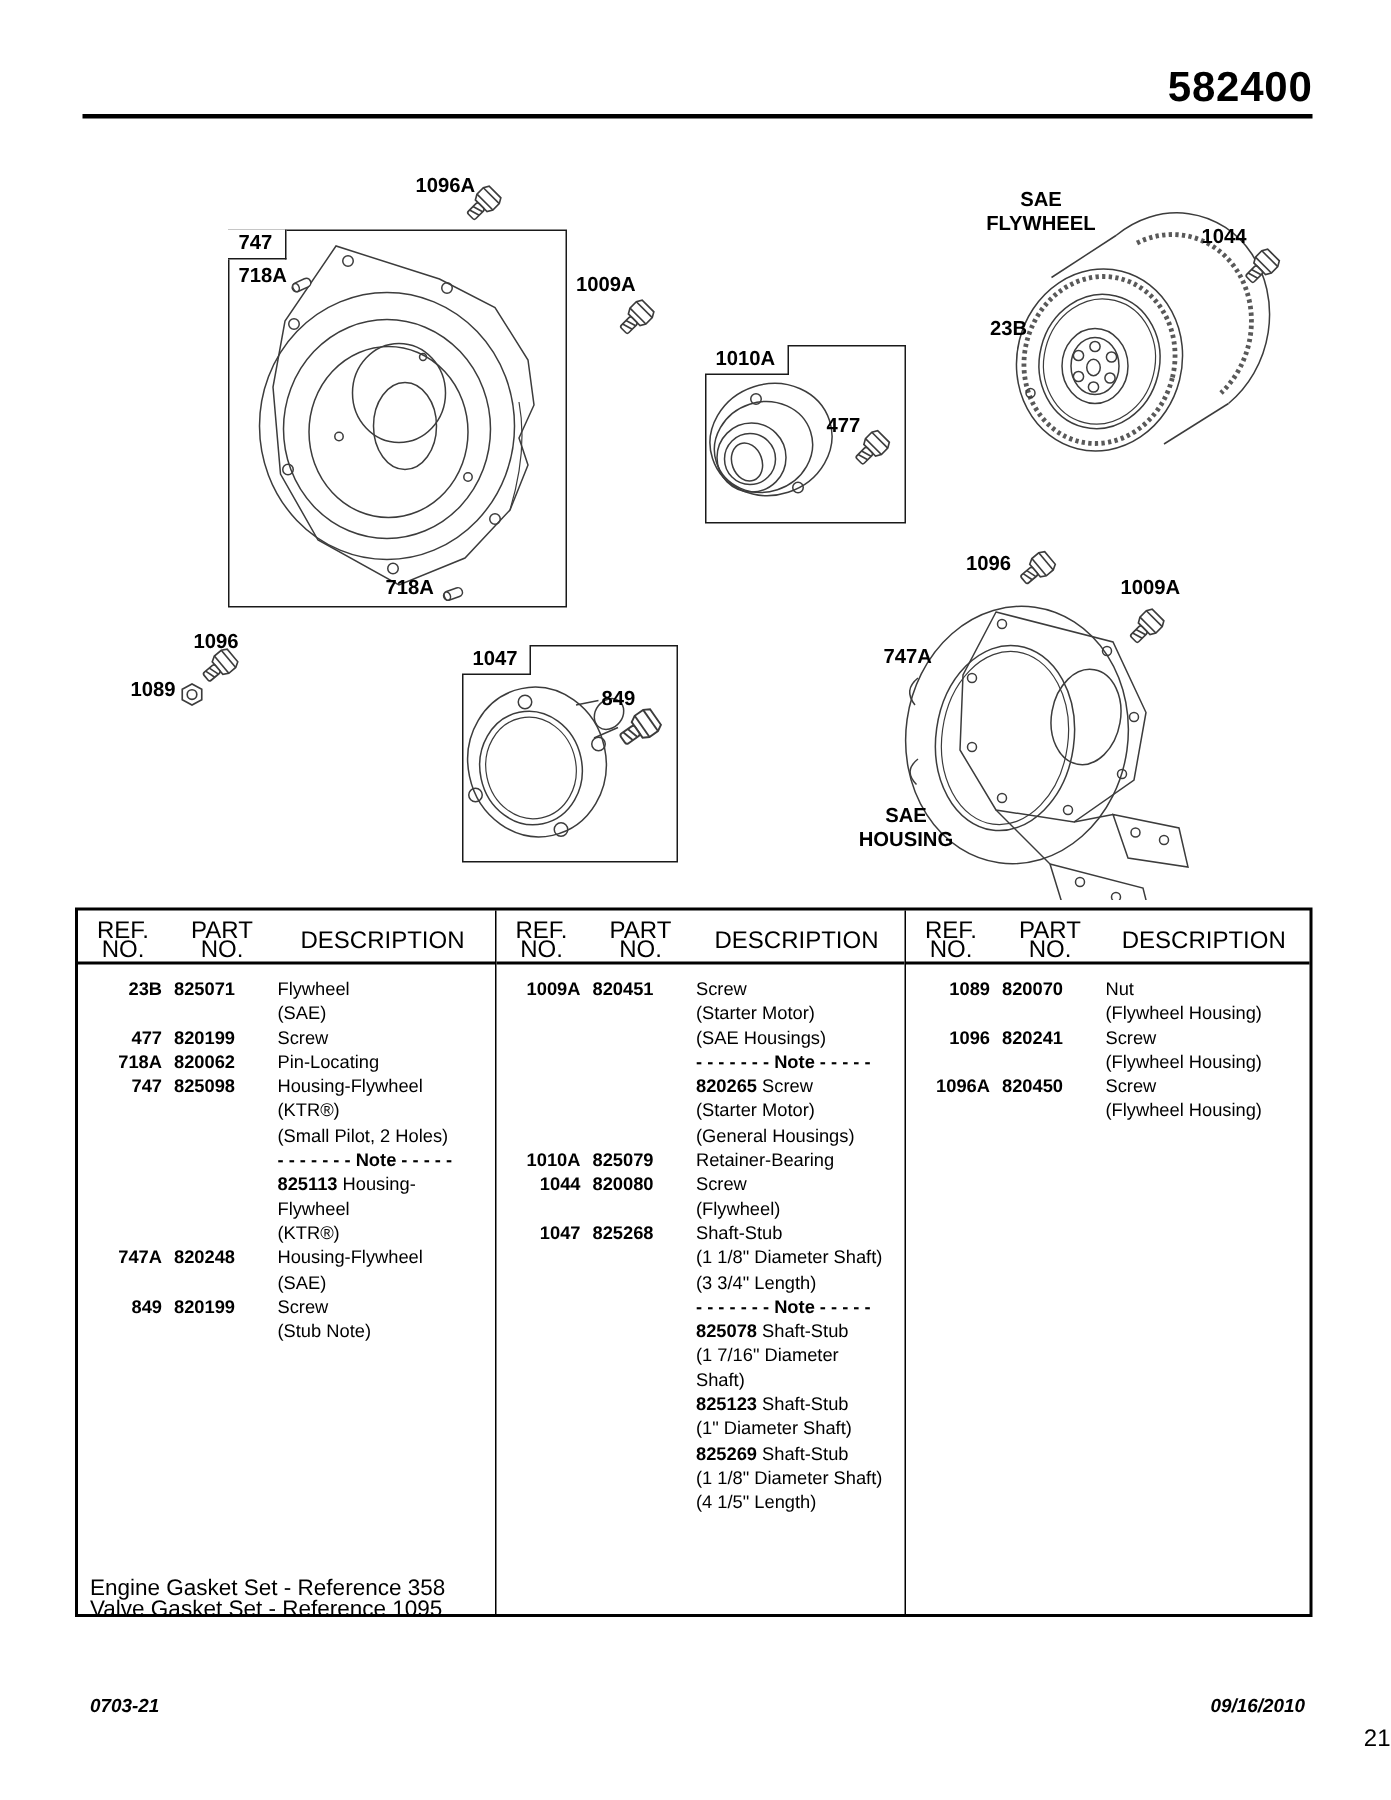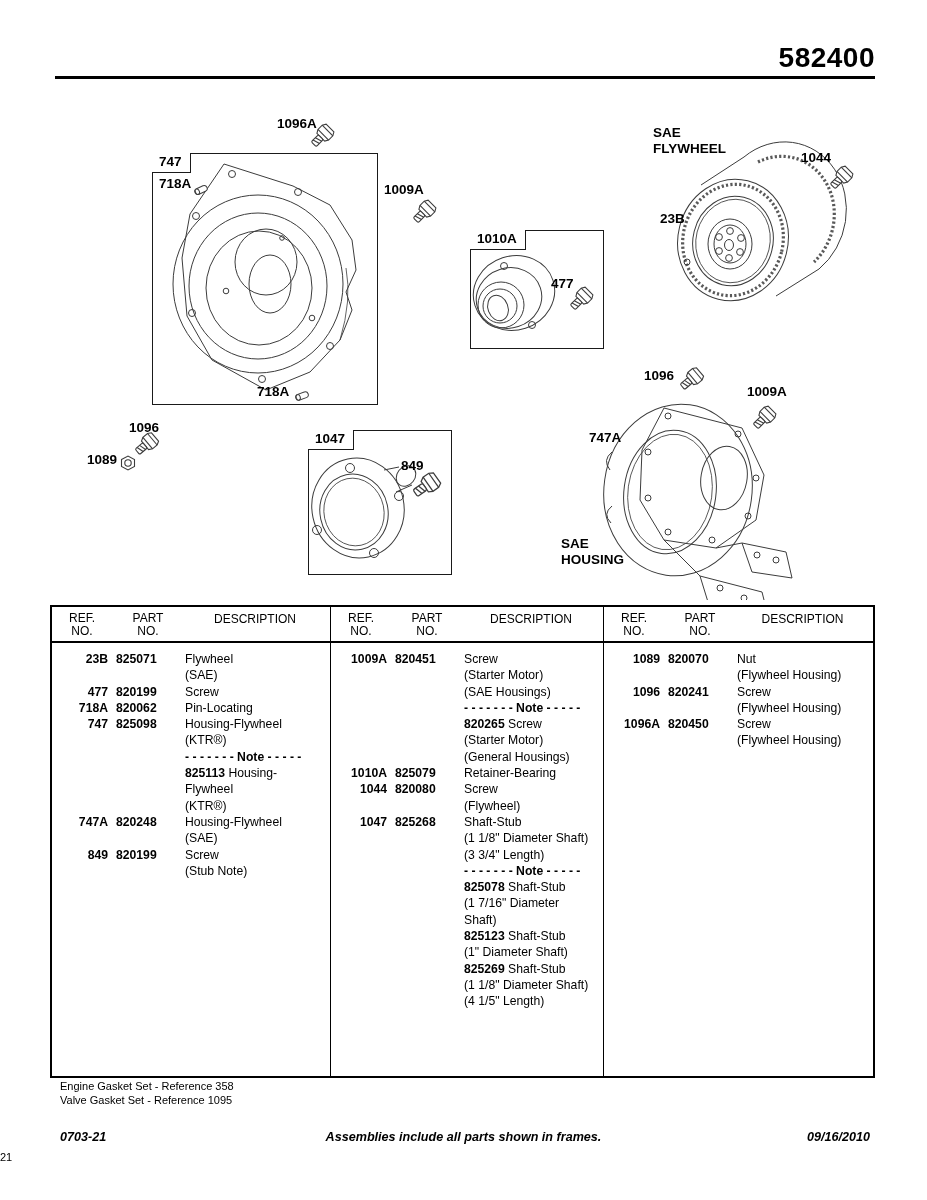--- a/index.html
+++ b/index.html
@@ -14,60 +14,60 @@
     font-size:28px;font-weight:bold;letter-spacing:.5px;
   }
   .rule{
     position:absolute;left:55px;top:76px;width:820px;height:3px;background:#000;
   }
   .diagram-svg{position:absolute;left:0;top:0;width:927px;height:600px;}
   .callout{
     position:absolute;font-weight:bold;font-size:13.5px;line-height:16px;
     white-space:nowrap;
   }
-  .callout.center{white-space:normal;}
+  .callout.center{text-align:center;white-space:normal;}
   .frame{position:absolute;border:1px solid #1a1a1a;}
   .frame-label{
     position:absolute;top:-1px;left:-1px;background:#fff;
     border-right:1px solid #1a1a1a;border-bottom:1px solid #1a1a1a;
     padding:1px 8px 2px 7px;font-weight:bold;font-size:13.5px;line-height:16px;
   }
   
   .ptable{
     position:absolute;left:50px;top:605px;width:825px;height:473px;
     border:2px solid #000;box-sizing:border-box;
     display:grid;grid-template-columns:278px 273px 1fr;
   }
   .tcol{border-left:1.5px solid #000;min-width:0;}
   .tcol:first-child{border-left:none;}
   .thead{
-    display:flex;align-items:flex-start;height:36px;box-sizing:border-box;
+    display:flex;align-items:center;height:36px;box-sizing:border-box;
     border-bottom:2px solid #000;padding-top:5px;
-    font-size:12px;line-height:13px;
+    font-size:16px;line-height:13px;
   }
   .th-ref{width:60px;text-align:center;flex:none;}
   .th-part{width:64px;margin-left:4px;text-align:center;flex:none;}
   .th-desc{flex:1;text-align:center;margin-top:1px;}
   .rows{padding-top:8px;}
   .prow{display:flex;font-size:12.2px;line-height:16.3px;}
   .ref{width:56px;flex:none;text-align:right;font-weight:bold;}
   .part{width:58px;flex:none;margin-left:8px;text-align:left;font-weight:bold;}
   .desc{flex:1;margin-left:11px;min-width:0;}
   .desc b{font-weight:bold;}
   .gasket-notes{
-    position:absolute;left:60px;top:1080px;font-size:11px;line-height:13.5px;
+    position:absolute;left:60px;top:1052px;font-size:15px;line-height:13.5px;
   }
   .footer-row{position:absolute;left:0;top:1130px;width:927px;height:18px;
     font-size:12.6px;font-weight:bold;font-style:italic;}
   .footer-left{position:absolute;left:60px;}
   .footer-center{position:absolute;left:0;width:927px;text-align:center;}
   .footer-right{position:absolute;right:57px;}
   .page-number{
-    position:absolute;left:0;top:1151px;width:927px;text-align:left;
-    font-size:11px;
+    position:absolute;left:0;top:1151px;width:927px;text-align:right;
+    font-size:16px;
   }
 </style>
 </head>
 <body>
 
 <div class="title">582400</div>
 <div class="rule"></div>
 
 <svg class="diagram-svg" viewBox="0 0 927 600" fill="none" stroke="#3c3c3c" stroke-width="1">
   <defs>
@@ -291,20 +291,25 @@
           <span class="desc"><span>Housing-Flywheel</span></span>
         </div>
         <div class="prow">
           <span class="ref"></span>
           <span class="part"></span>
           <span class="desc"><span>(KTR®)</span></span>
         </div>
         <div class="prow">
           <span class="ref"></span>
           <span class="part"></span>
+          <span class="desc"><span>(Small Pilot, 2 Holes)</span></span>
+        </div>
+        <div class="prow">
+          <span class="ref"></span>
+          <span class="part"></span>
           <span class="desc"><b>- - - - - - - Note - - - - -</b></span>
         </div>
         <div class="prow">
           <span class="ref"></span>
           <span class="part"></span>
           <span class="desc"><b>825113</b><span> Housing-</span></span>
         </div>
         <div class="prow">
           <span class="ref"></span>
           <span class="part"></span>
@@ -509,16 +514,15 @@
   </div>
 </div>
 
 <div class="gasket-notes">
   <div>Engine Gasket Set - Reference 358</div>
   <div>Valve Gasket Set - Reference 1095</div>
 </div>
 
 <div class="footer-row">
   <span class="footer-left">0703-21</span>
-  <span class="footer-center">Assemblies include all parts shown in frames.</span>
   <span class="footer-right">09/16/2010</span>
 </div>
 <div class="page-number">21</div>
 
 </body></html>

